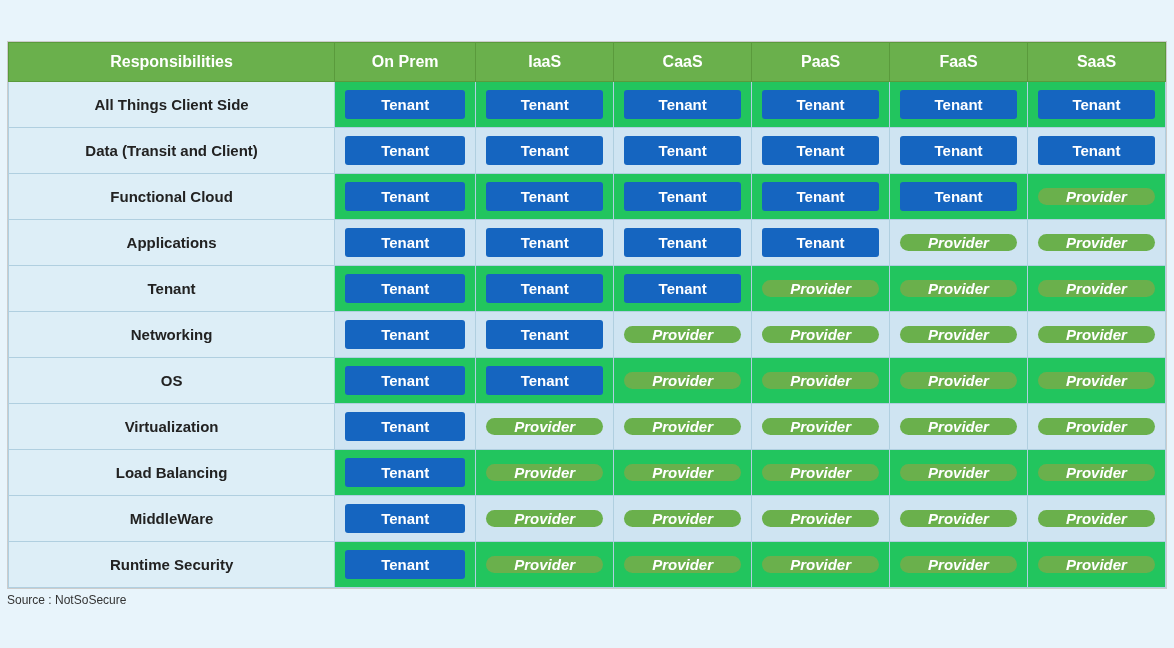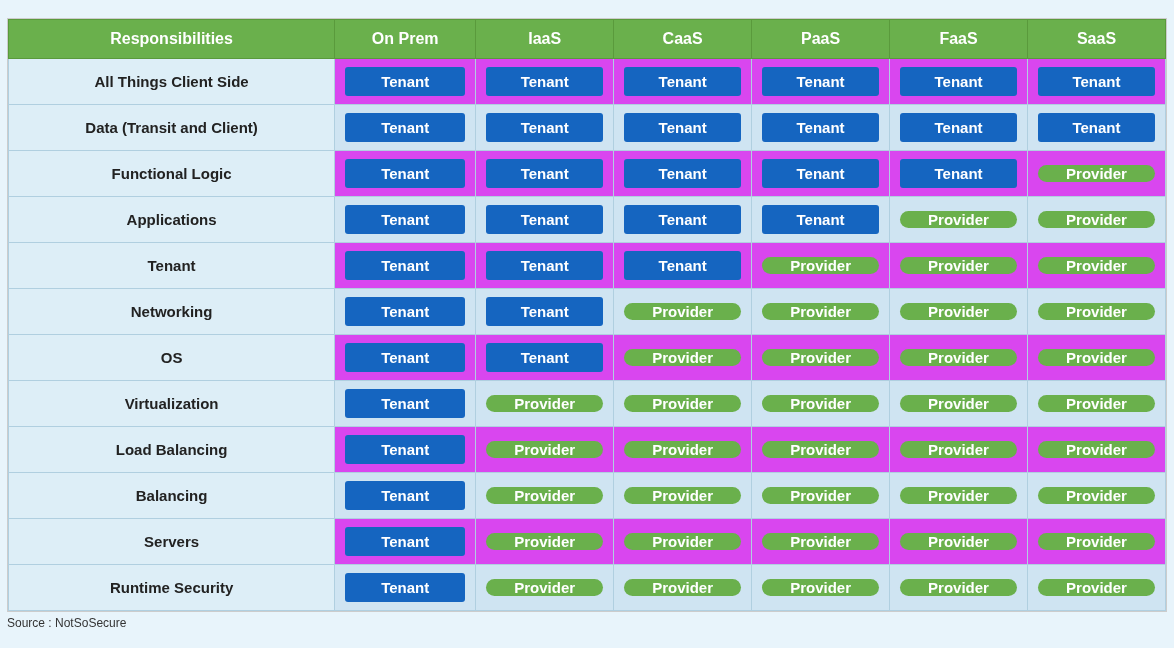--- a/index.html
+++ b/index.html
@@ -56,30 +56,31 @@
       border-radius: 3px;
       padding: 6px 0;
       display: block;
     }
     .provider {
       background-color: #6ab04c;
       color: white;
       border-radius: 9px;
       padding: 0 0;
       display: block;
+      font-style: italic;
     }
     .source {
       width: 1160px;
       font-size: 12px;
       color: #333;
       padding-top: 4px;
       text-align: left;
     }
     tbody tr {
-      background-color: #d946ef;
+      background-color: #22c55e;
     }
     tbody tr:nth-child(even) {
       background-color: #cfe4f2;
     }
   </style>
 </head>
 <body>
 
 <div class="table-wrapper">
   <table>
@@ -131,21 +132,21 @@
             <span class="tenant">Tenant</span>
           </td>
           <td>
             <span class="tenant">Tenant</span>
           </td>
           <td>
             <span class="tenant">Tenant</span>
           </td>
         </tr>
         <tr>
-          <td>Functional Logic</td>
+          <td>Functional Cloud</td>
           <td>
             <span class="tenant">Tenant</span>
           </td>
           <td>
             <span class="tenant">Tenant</span>
           </td>
           <td>
             <span class="tenant">Tenant</span>
           </td>
           <td>
@@ -278,42 +279,21 @@
             <span class="provider">Provider</span>
           </td>
           <td>
             <span class="provider">Provider</span>
           </td>
           <td>
             <span class="provider">Provider</span>
           </td>
         </tr>
         <tr>
-          <td>Balancing</td>
-          <td>
-            <span class="tenant">Tenant</span>
-          </td>
-          <td>
-            <span class="provider">Provider</span>
-          </td>
-          <td>
-            <span class="provider">Provider</span>
-          </td>
-          <td>
-            <span class="provider">Provider</span>
-          </td>
-          <td>
-            <span class="provider">Provider</span>
-          </td>
-          <td>
-            <span class="provider">Provider</span>
-          </td>
-        </tr>
-        <tr>
-          <td>Servers</td>
+          <td>MiddleWare</td>
           <td>
             <span class="tenant">Tenant</span>
           </td>
           <td>
             <span class="provider">Provider</span>
           </td>
           <td>
             <span class="provider">Provider</span>
           </td>
           <td>

